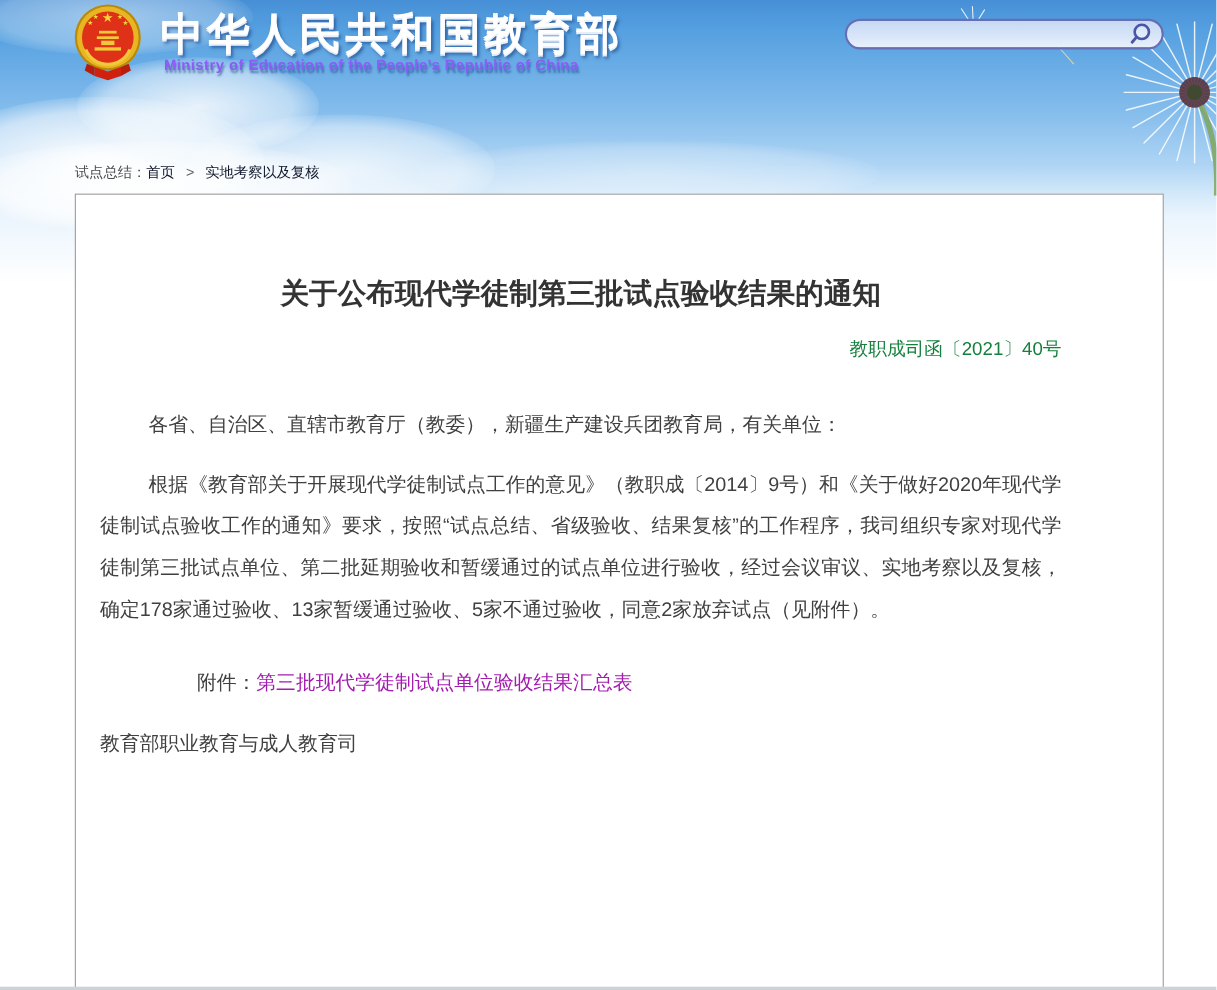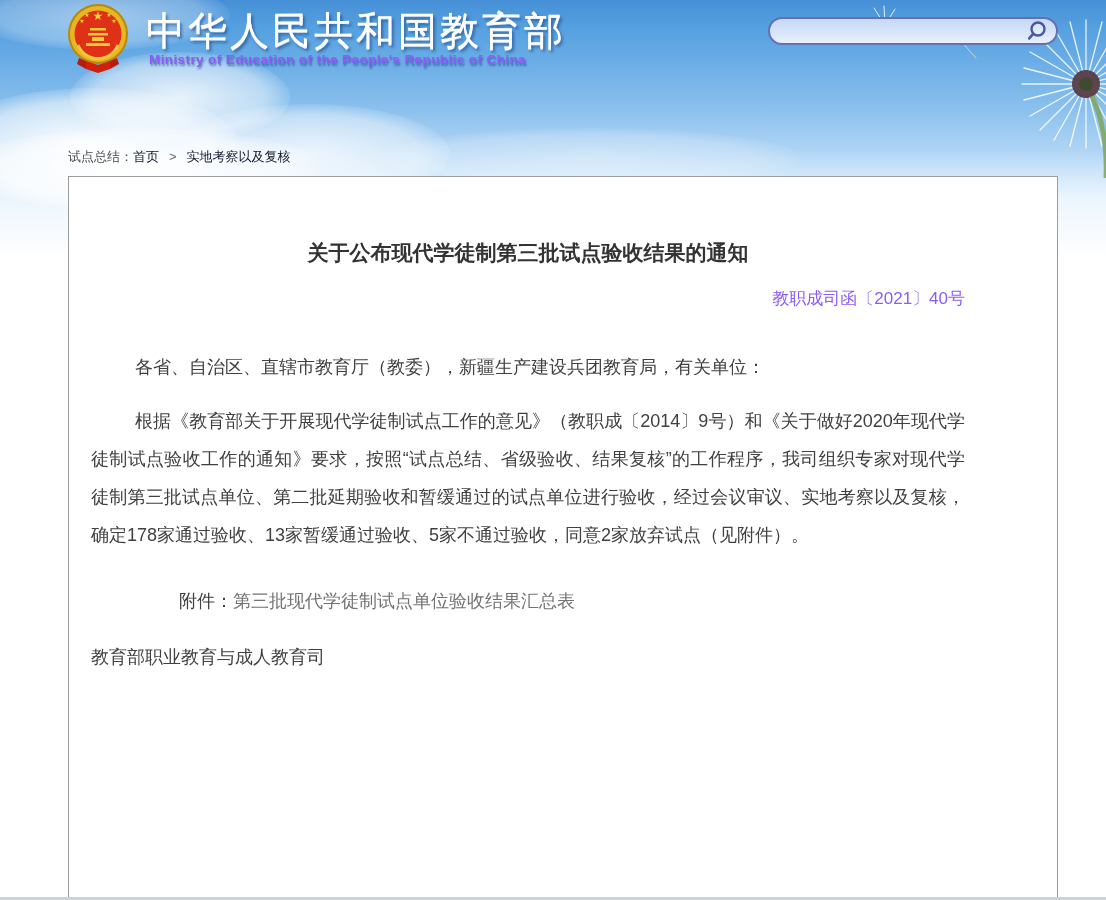--- a/index.html
+++ b/index.html
@@ -20,21 +20,21 @@
   }
   .c1{left:-60px;top:88px;width:300px;height:120px;}
   .c2{left:70px;top:52px;width:220px;height:90px;opacity:.85;}
   .c3{left:170px;top:104px;width:280px;height:100px;opacity:.8;}
   .c4{left:-40px;top:128px;width:360px;height:80px;}
   .c5{left:380px;top:128px;width:420px;height:60px;opacity:.4;}
   .c6{left:-30px;top:-20px;width:260px;height:70px;opacity:.5;}
   
   .emblem{position:absolute;left:66px;top:3px;width:64px;height:74px;z-index:2;cursor:pointer;}
   .site-title{
-    position:absolute;left:146px;top:4px;z-index:2;color:#fff;font-weight:400;
+    position:absolute;left:146px;top:4px;z-index:2;color:#fff;font-weight:700;
     font-size:39px;letter-spacing:3px;
     text-shadow:0 1px 0 #e8eef7,2px 3px 3px rgba(21,64,130,.65);
     cursor:pointer;white-space:nowrap;
   }
   .site-subtitle{
     position:absolute;left:149px;top:52px;z-index:2;color:#8b5cf6;font-weight:700;
     font-size:13.5px;letter-spacing:.4px;
     text-shadow:1px 2px 2px rgba(21,64,130,.6);white-space:nowrap;
   }
   
@@ -58,28 +58,28 @@
   .breadcrumb .sep{margin:0 10px;color:#666;}
   .breadcrumb a{color:#0f172a;text-decoration:none;cursor:pointer;}
   
   .panel{
     position:absolute;left:68px;top:176px;width:990px;height:734px;z-index:2;
     background:#fff;border:1px solid #9c9c9c;box-sizing:border-box;
     padding:56px 92px 0 22px;
   }
   .doc{color:#404040;font-size:18px;line-height:38px;}
   .doc-title{
-    text-align:center;font-size:21px;font-weight:700;color:#333;line-height:30px;margin:5px;
+    text-align:center;font-size:26px;font-weight:700;color:#333;line-height:30px;margin:18px;
   }
-  .doc-number{text-align:right;font-size:17px;color:#8b5cf6;margin-top:12px;line-height:38px;}
+  .doc-number{text-align:right;font-size:17px;color:#15803d;margin-top:12px;line-height:38px;}
   .salutation{margin-top:30px;text-indent:44px;}
   .para{margin-top:16px;text-indent:44px;text-align:justify;}
   .contact-line{margin-top:16px;padding-left:88px;}
   .attachment-line{margin-top:28px;padding-left:88px;}
-  .attachment-line a{color:#737373;text-decoration:none;cursor:pointer;}
+  .attachment-line a{color:#a21caf;text-decoration:none;cursor:pointer;}
   .signer{margin-top:18px;}
   .doc-date{margin-top:28px;text-align:right;}
   
   .bottom-edge{position:absolute;left:0;top:897px;width:1106px;height:3px;background:#ccd2d7;z-index:4;}
 </style>
 </head>
 <body>
 
 <div class="sky"></div>
 <div class="cloud c6"></div>

